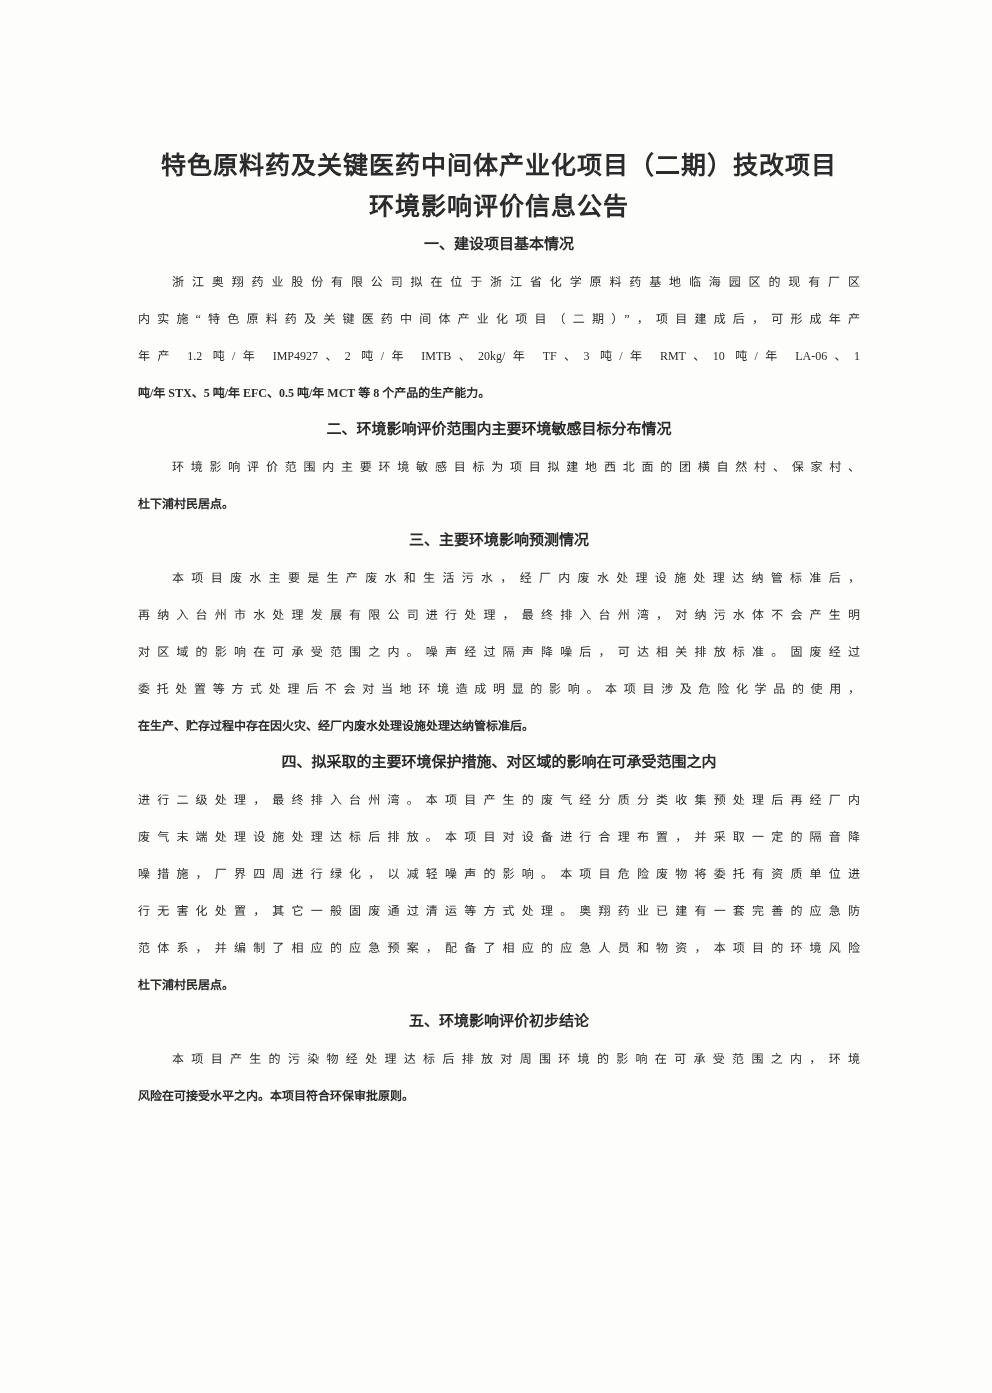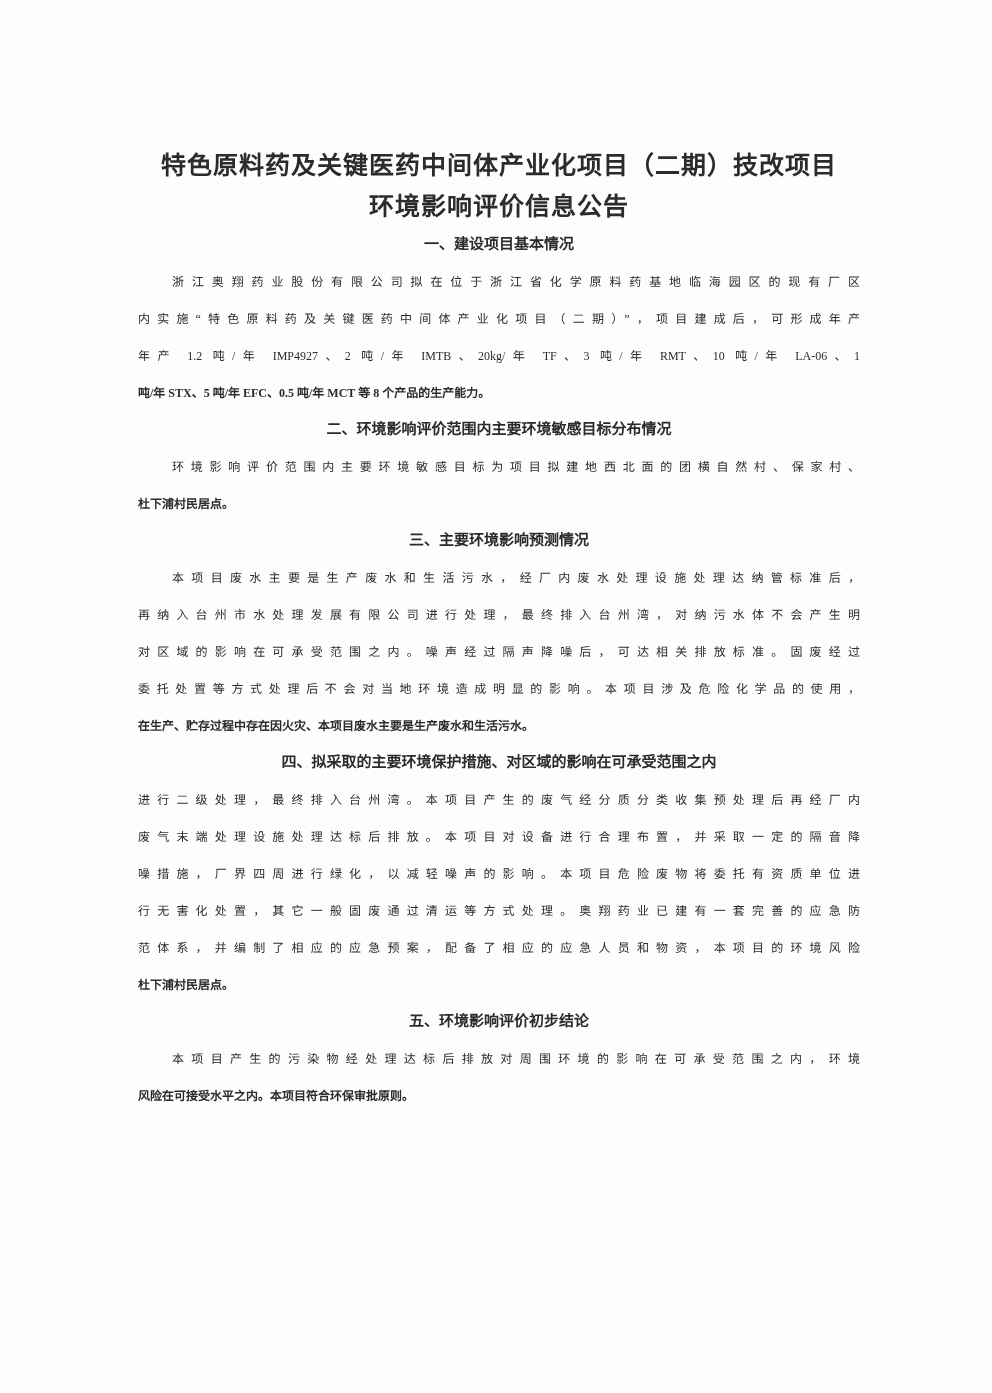--- a/index.html
+++ b/index.html
@@ -72,21 +72,21 @@
         <div class="heading">二、环境影响评价范围内主要环境敏感目标分布情况</div>
         <div class="line indent">环境影响评价范围内主要环境敏感目标为项目拟建地西北面的团横自然村、保家村、</div>
         <div class="line last">杜下浦村民居点。</div>
       </div>
       <div class="section">
         <div class="heading">三、主要环境影响预测情况</div>
         <div class="line indent">本项目废水主要是生产废水和生活污水，经厂内废水处理设施处理达纳管标准后，</div>
         <div class="line">再纳入台州市水处理发展有限公司进行处理，最终排入台州湾，对纳污水体不会产生明</div>
         <div class="line">对区域的影响在可承受范围之内。噪声经过隔声降噪后，可达相关排放标准。固废经过</div>
         <div class="line">委托处置等方式处理后不会对当地环境造成明显的影响。本项目涉及危险化学品的使用，</div>
-        <div class="line last">在生产、贮存过程中存在因火灾、本项目废水主要是生产废水和生活污水。</div>
+        <div class="line last">在生产、贮存过程中存在因火灾、经厂内废水处理设施处理达纳管标准后。</div>
       </div>
       <div class="section">
         <div class="heading">四、拟采取的主要环境保护措施、对区域的影响在可承受范围之内</div>
         <div class="line">进行二级处理，最终排入台州湾。本项目产生的废气经分质分类收集预处理后再经厂内</div>
         <div class="line">废气末端处理设施处理达标后排放。本项目对设备进行合理布置，并采取一定的隔音降</div>
         <div class="line">噪措施，厂界四周进行绿化，以减轻噪声的影响。本项目危险废物将委托有资质单位进</div>
         <div class="line">行无害化处置，其它一般固废通过清运等方式处理。奥翔药业已建有一套完善的应急防</div>
         <div class="line">范体系，并编制了相应的应急预案，配备了相应的应急人员和物资，本项目的环境风险</div>
         <div class="line last">杜下浦村民居点。</div>
       </div>

